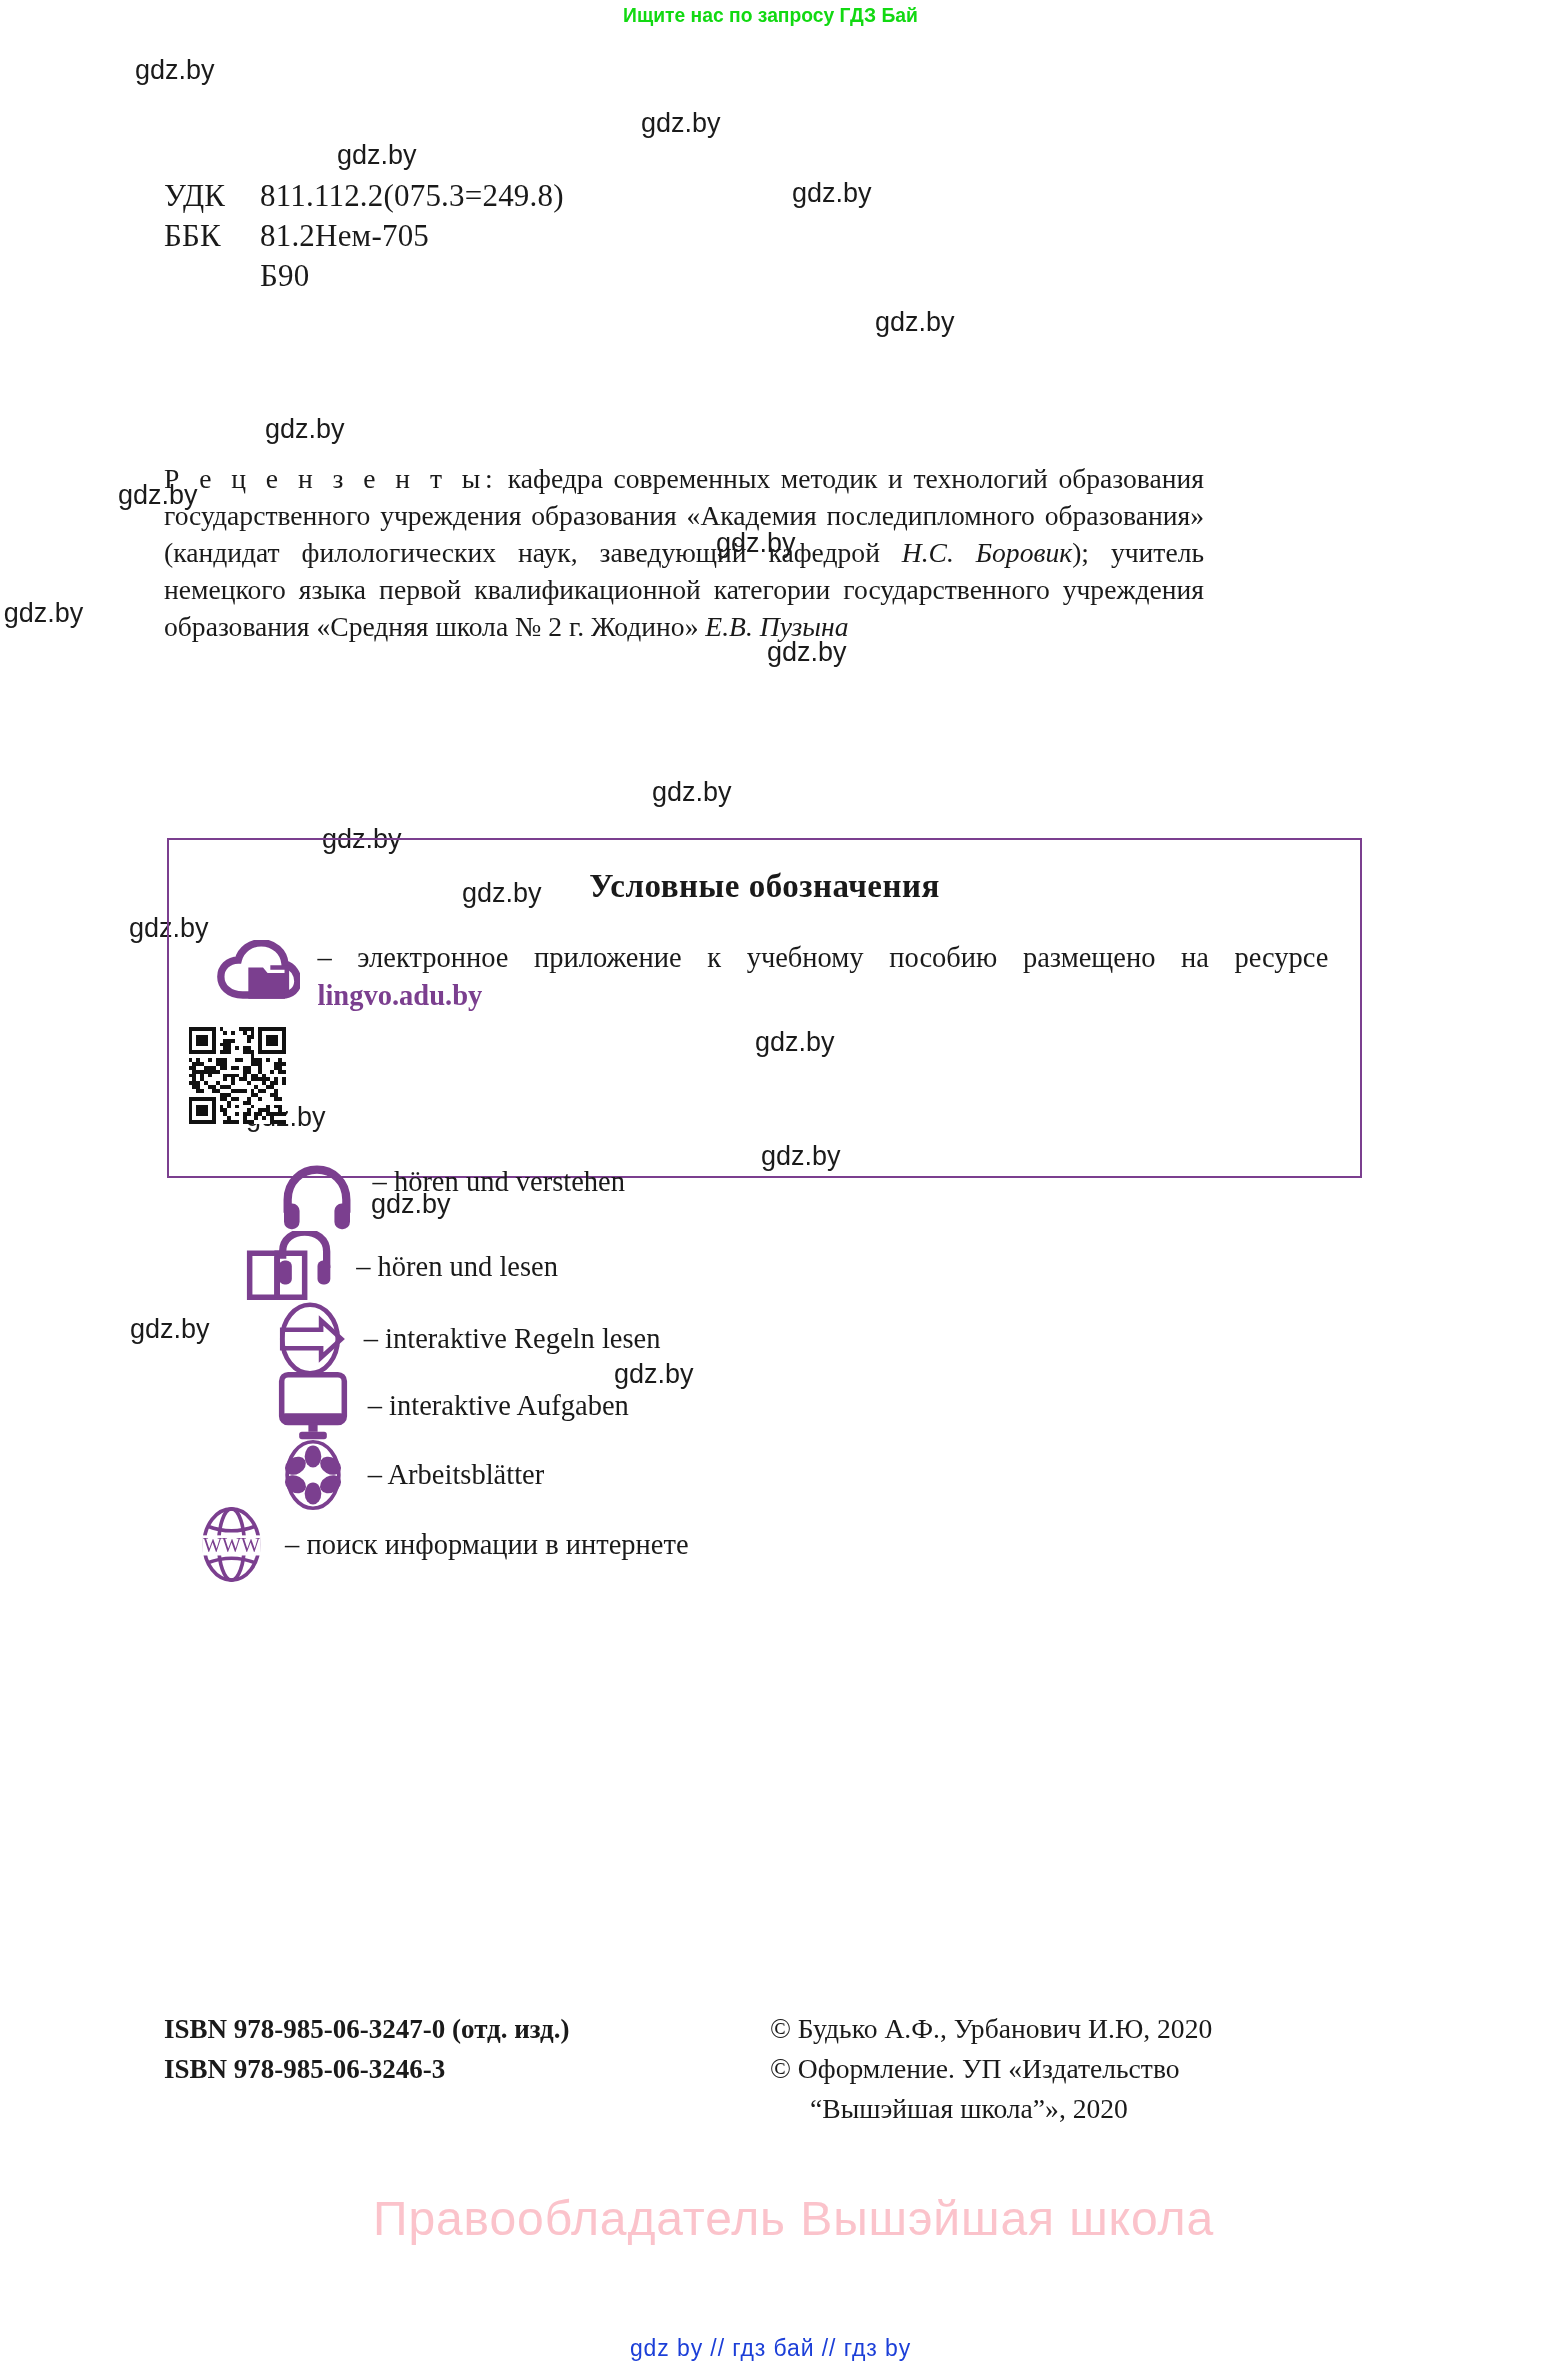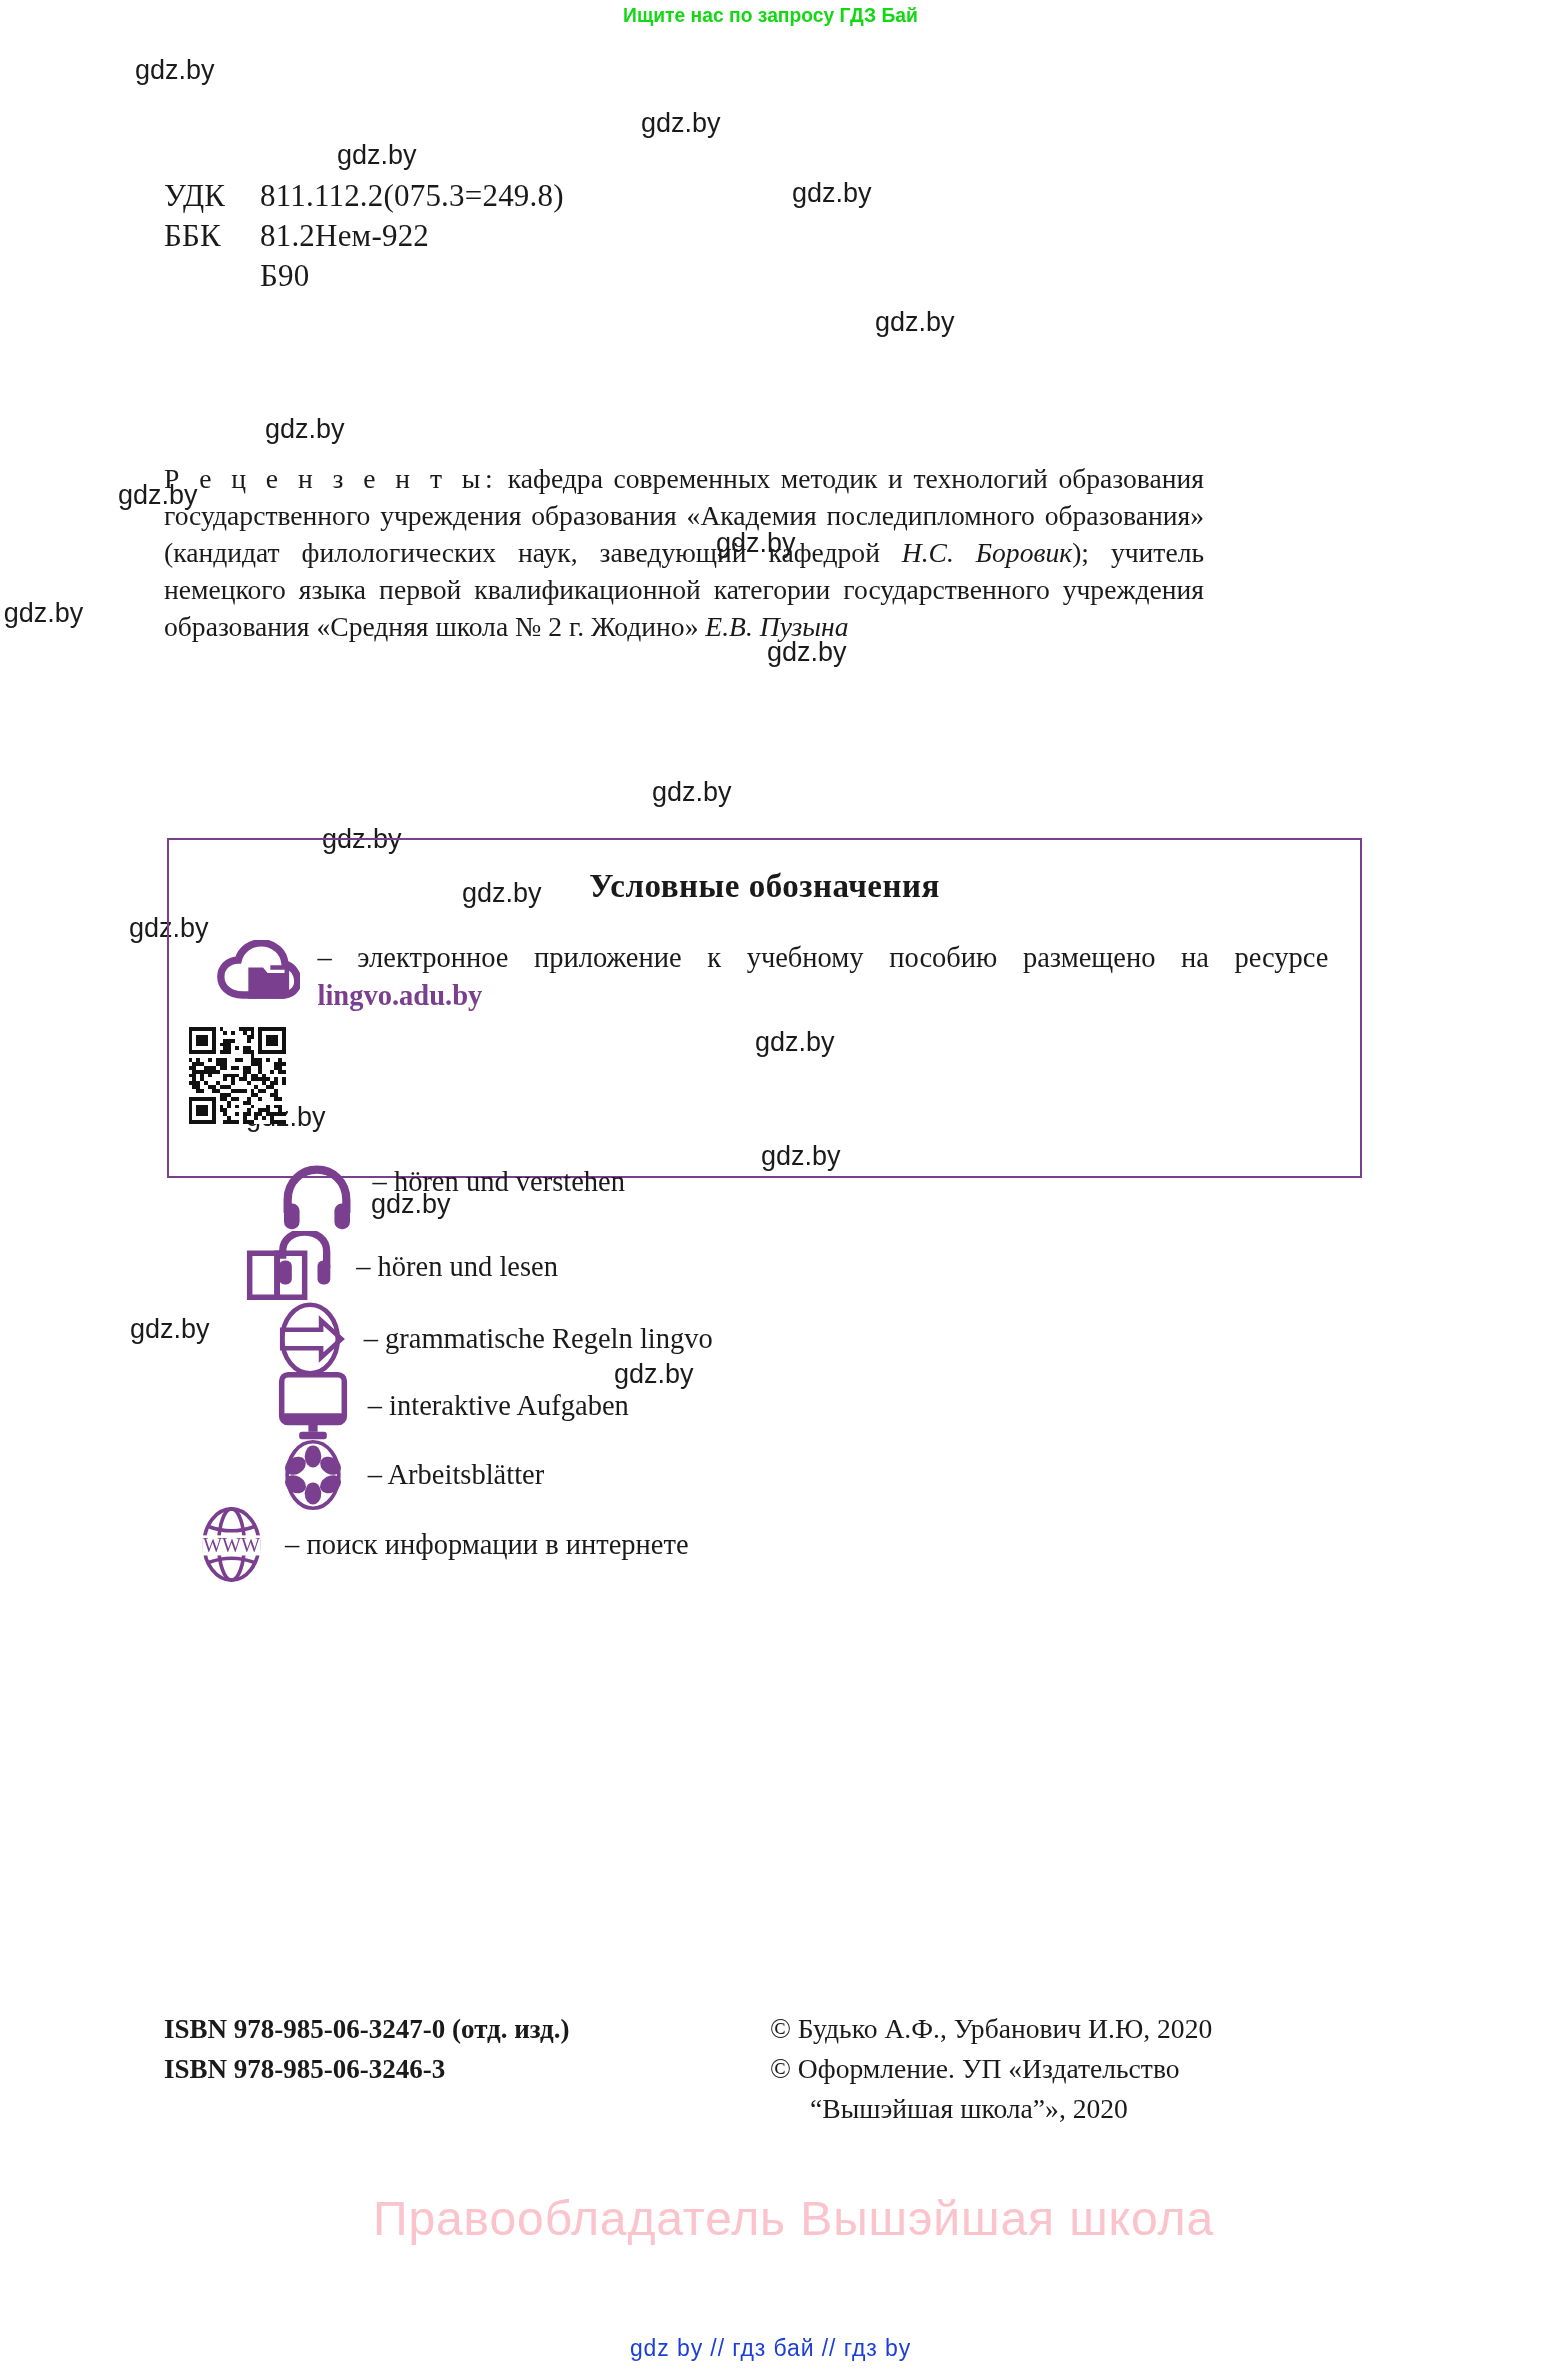--- a/index.html
+++ b/index.html
@@ -200,21 +200,21 @@
     <div class="wm" style="left: 371px; top: 1189px;">gdz.by</div>
     <div class="wm" style="left: 130px; top: 1314px;">gdz.by</div>
     <div class="wm" style="left: 614px; top: 1359px;">gdz.by</div>
   </div>
 
 <div class="udk-block">
   <div class="udk-row">
     <span class="udk-label">УДК</span><span>811.112.2(075.3=249.8)</span>
   </div>
   <div class="udk-row">
-    <span class="udk-label">ББК</span><span>81.2Нем-922</span>
+    <span class="udk-label">ББК</span><span>81.2Нем-705</span>
   </div>
   <div class="udk-row udk-b90">Б90</div>
 </div>
 
 <div class="reviewers">
   <span class="lead">Р е ц е н з е н т ы:</span><span> кафедра современных методик и технологий образования государственного учреждения образования «Академия последипломного образования» (кандидат филологических наук, заведующий кафедрой </span><i>Н.С. Боровик</i><span>); учитель немецкого языка первой квалификационной категории государственного учреждения образования «Средняя школа № 2 г. Жодино» </span><i>Е.В. Пузына</i>
 </div>
 
 <div class="legend-box">
   <div class="legend-title">Условные обозначения</div>
@@ -900,21 +900,21 @@
 
     <div class="lrow" style="left:101px; top:460px; width:1057px; align-items:center;">
       <span class="ico" style="width:79px;height:77px;margin-right:14.7px;">
         <svg width="74" height="74" viewBox="0 0 80 80">
           <ellipse cx="40" cy="40" rx="30" ry="37" fill="none" stroke="#7b3f8f" stroke-width="5"></ellipse>
           <path d="M10 30 L52 30 L52 20 L74 40 L52 60 L52 50 L10 50 Z" fill="none" stroke="#7b3f8f" stroke-width="5" stroke-linejoin="miter"></path>
         </svg>
       </span>
       <span class="txt">
         <span>–</span>
-        <span>grammatische Regeln lingvo</span>
+        <span>interaktive Regeln lesen</span>
       </span>
     </div>
 
     <div class="lrow" style="left:103px; top:529px; width:1057px; align-items:center;">
       <span class="ico" style="width:81px;height:74px;margin-right:14.7px;">
         <svg width="74" height="70" viewBox="0 0 80 76">
           <rect x="6" y="4" width="68" height="52" rx="7" fill="none" stroke="#7b3f8f" stroke-width="6"></rect>
           <rect x="6" y="46" width="68" height="11" rx="4" fill="#7b3f8f"></rect>
           <rect x="35" y="56" width="10" height="10" fill="#7b3f8f"></rect>
           <rect x="25" y="66" width="30" height="8" rx="3" fill="#7b3f8f"></rect>

